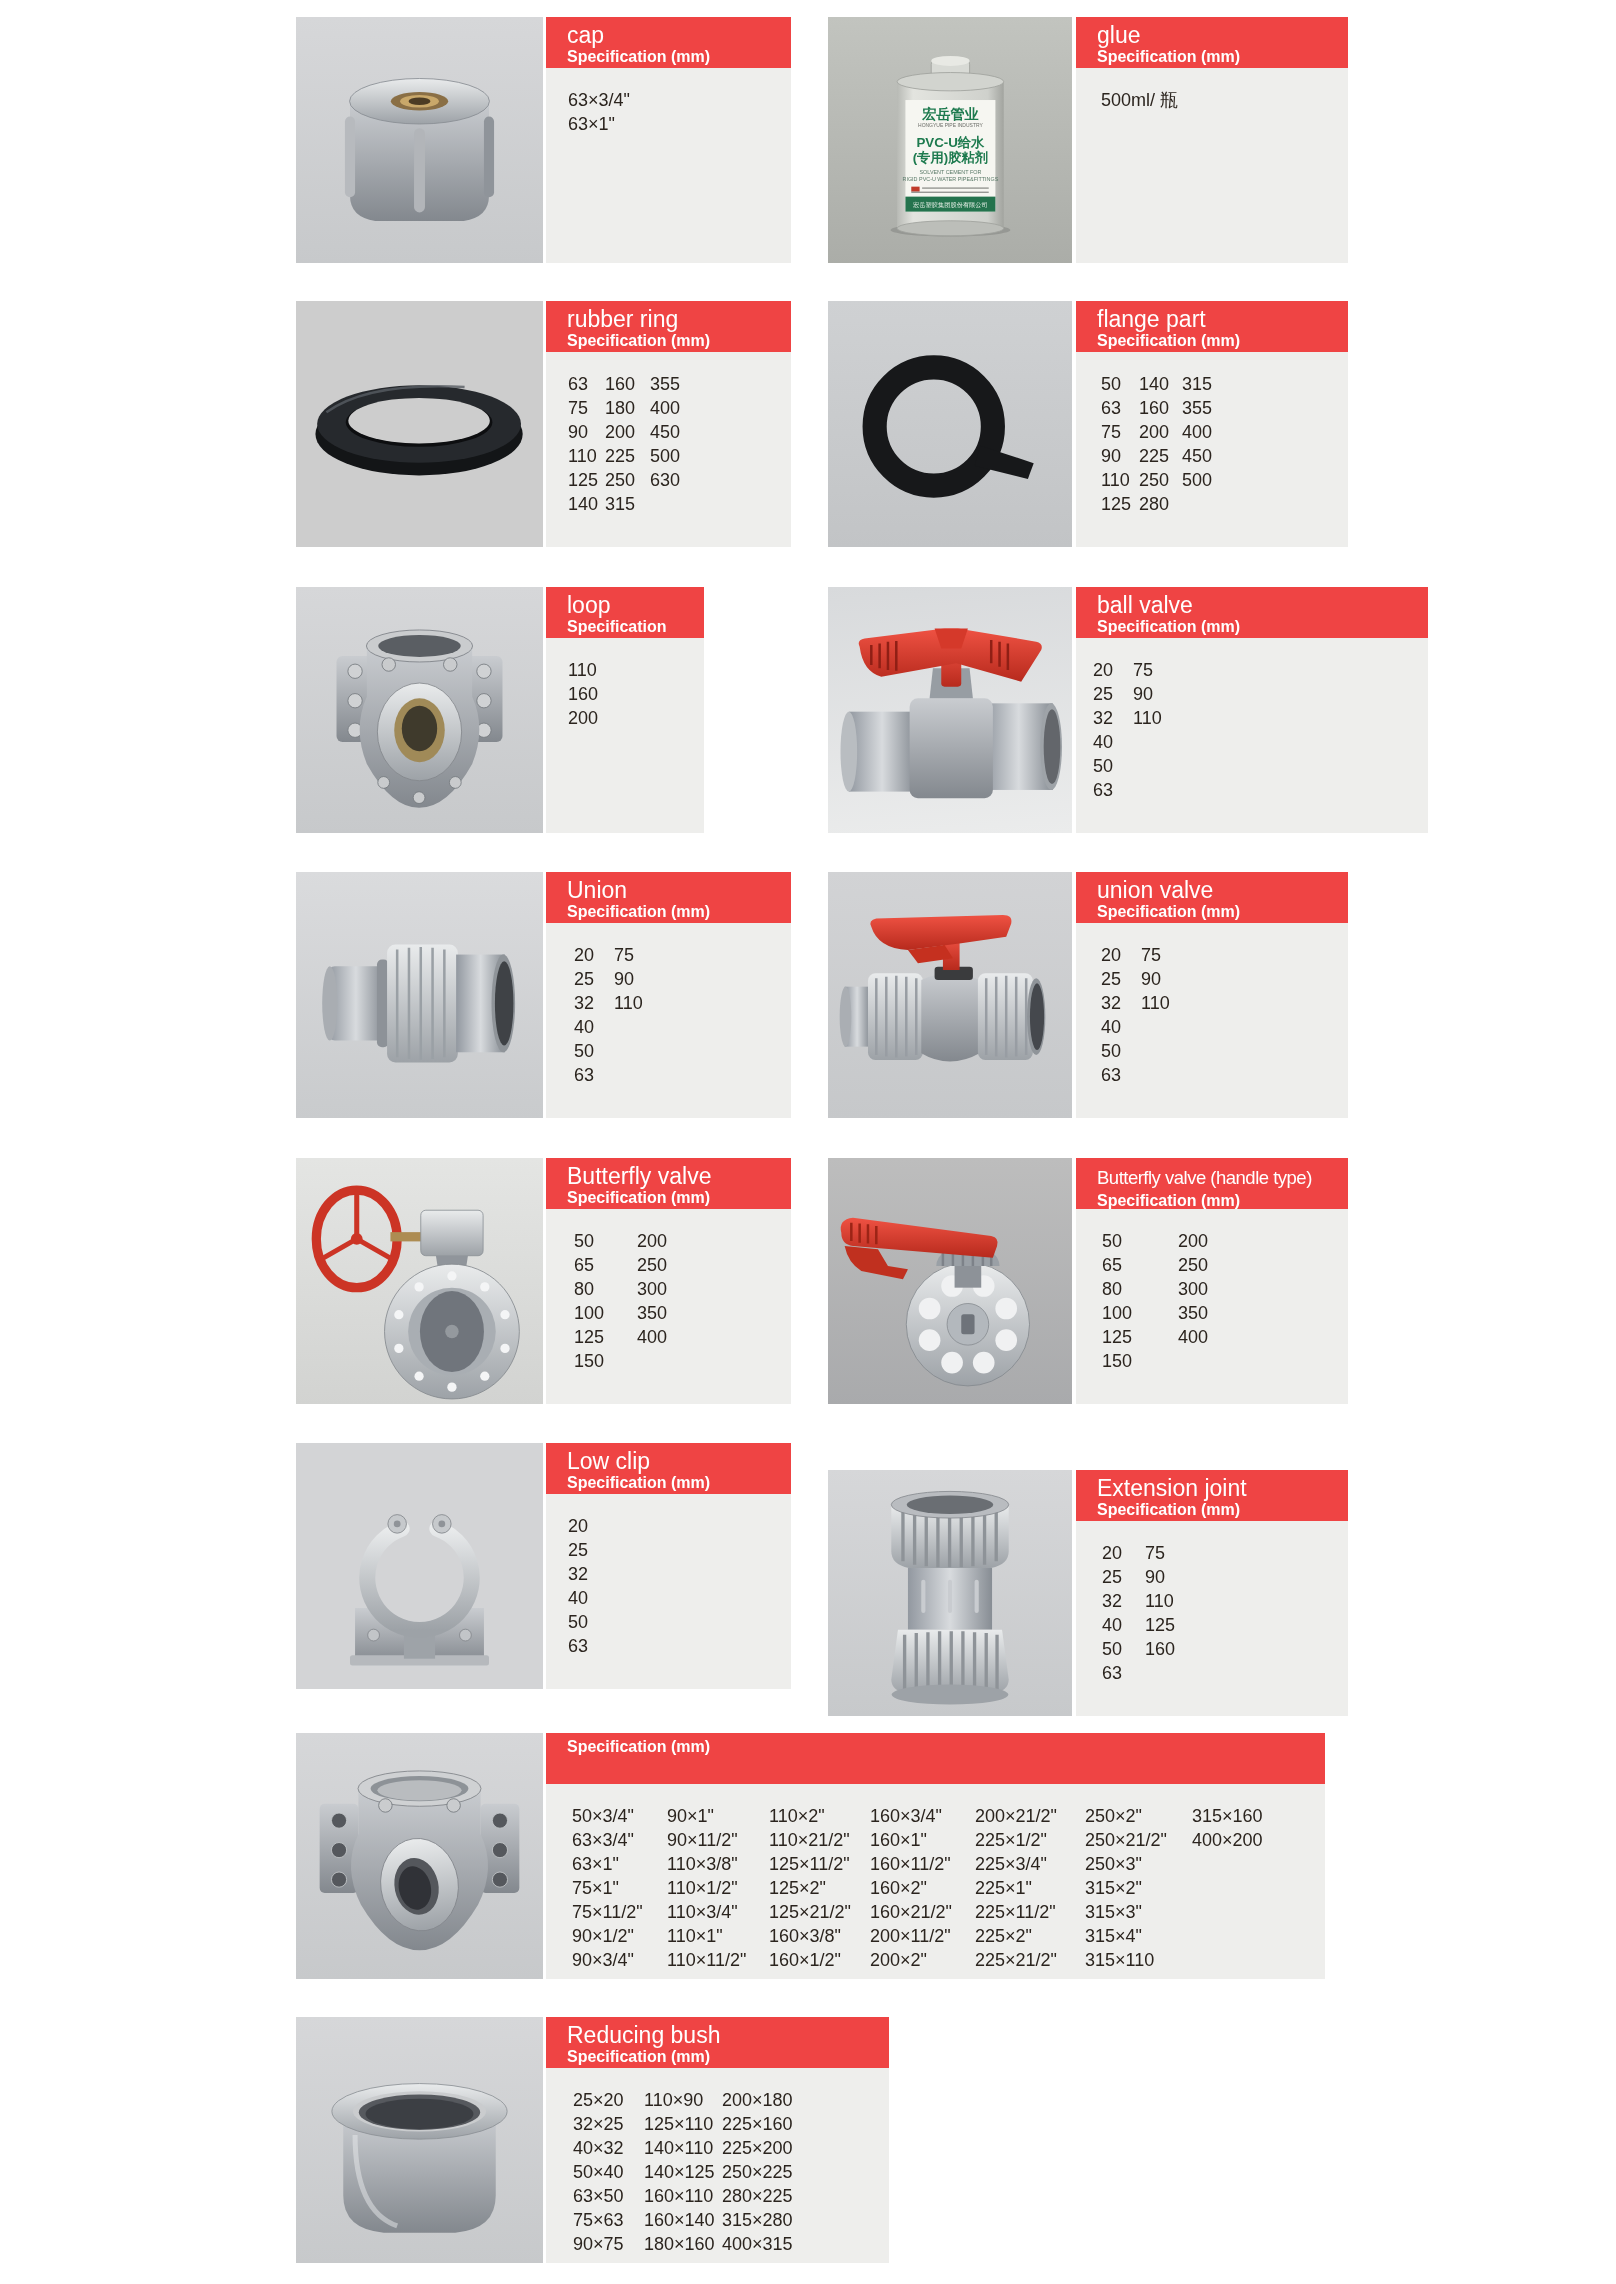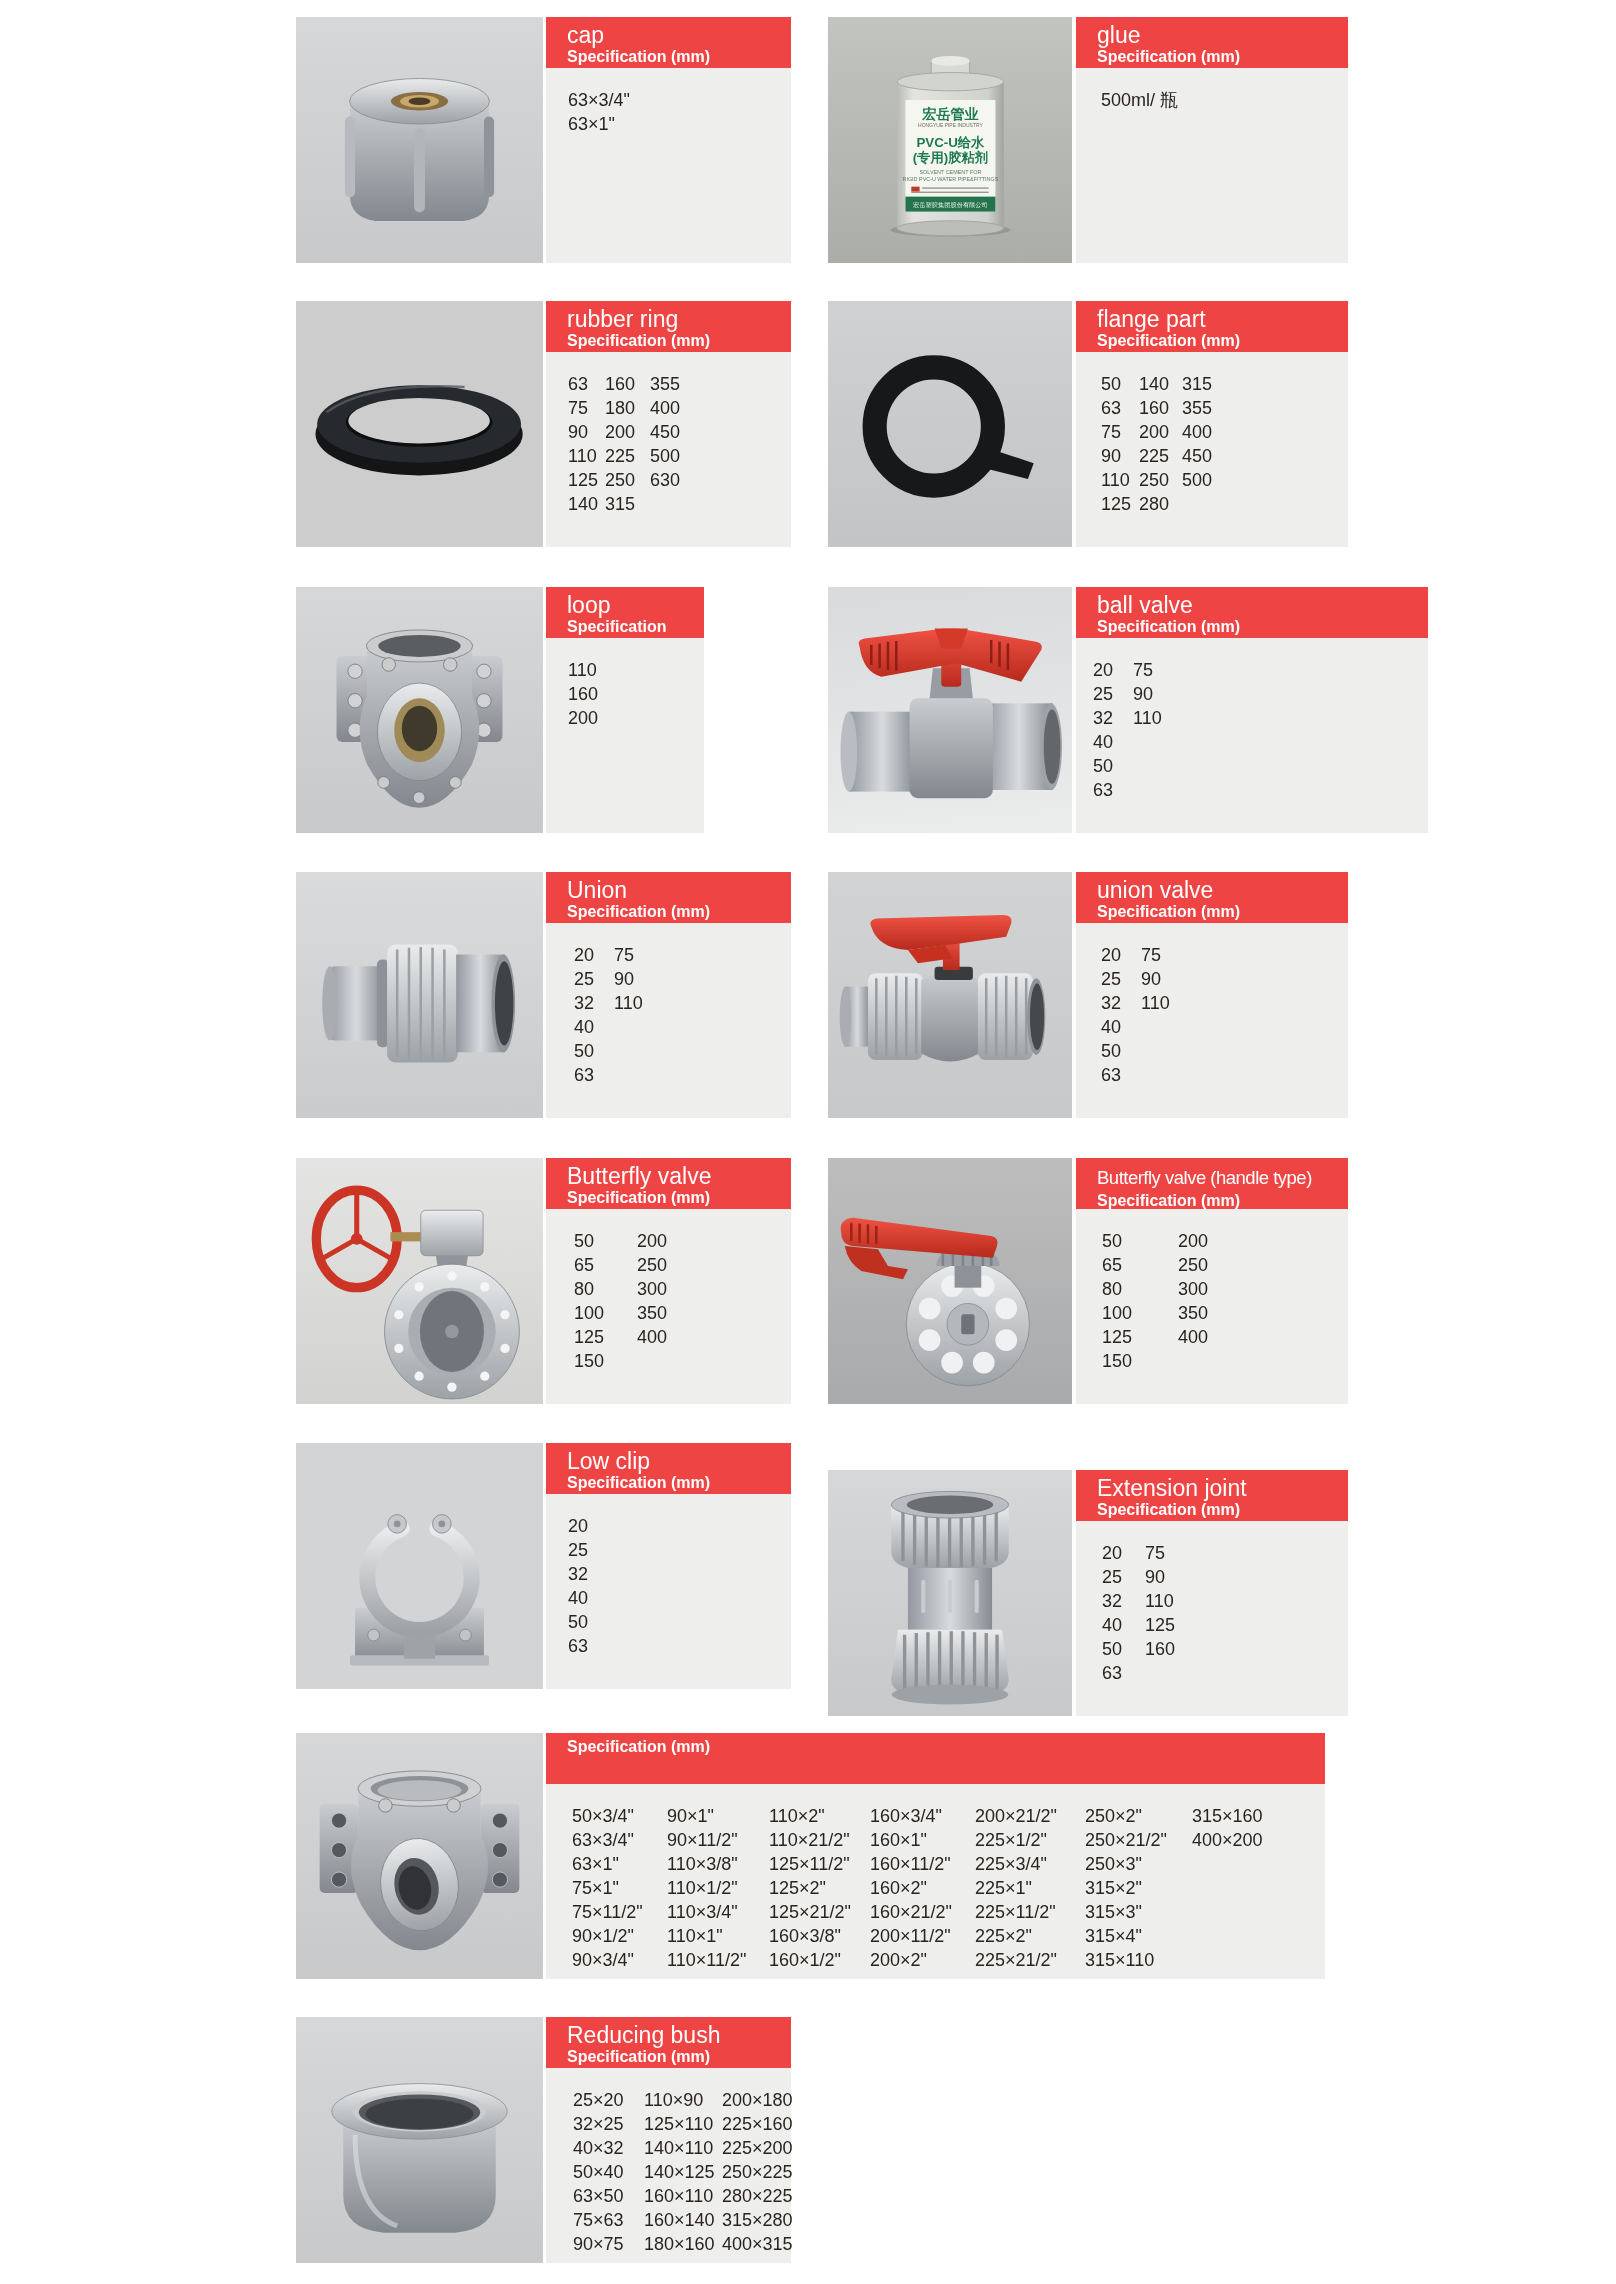--- a/index.html
+++ b/index.html
@@ -562,21 +562,21 @@
         <div>315×2"</div>
         <div>315×3"</div>
         <div>315×4"</div>
         <div>315×110</div>
       </div>
       <div class="spec-col" style="left: 896px;">
         <div>315×160</div>
         <div>400×200</div>
       </div>
     </div>
-    <div class="card" style="left: 296px; top: 2017px; width: 495px;">
+    <div class="card" style="left: 296px; top: 2017px; width: 593px;">
       <div class="imgbox" style="width:247px;">
         <svg viewBox="0 0 293 292">
           <path d="M56,118 L56,212 Q56,252 104,256 L189,256 Q237,252 237,212 L237,118 Z" fill="url(#gb)"></path>
           <ellipse cx="146.5" cy="112" rx="104" ry="33" fill="url(#gm)" stroke="#8b9095"></ellipse>
           <ellipse cx="146.5" cy="112" rx="79" ry="24" fill="#caccce"></ellipse>
           <ellipse cx="146.5" cy="113" rx="72" ry="21" fill="#56595e"></ellipse>
           <ellipse cx="146.5" cy="115" rx="64" ry="18" fill="#3c3f44"></ellipse>
           <path d="M70,140 Q70,230 120,248" stroke="#e8e9eb" stroke-width="6" opacity=".5" fill="none"></path>
         </svg>
       </div>

